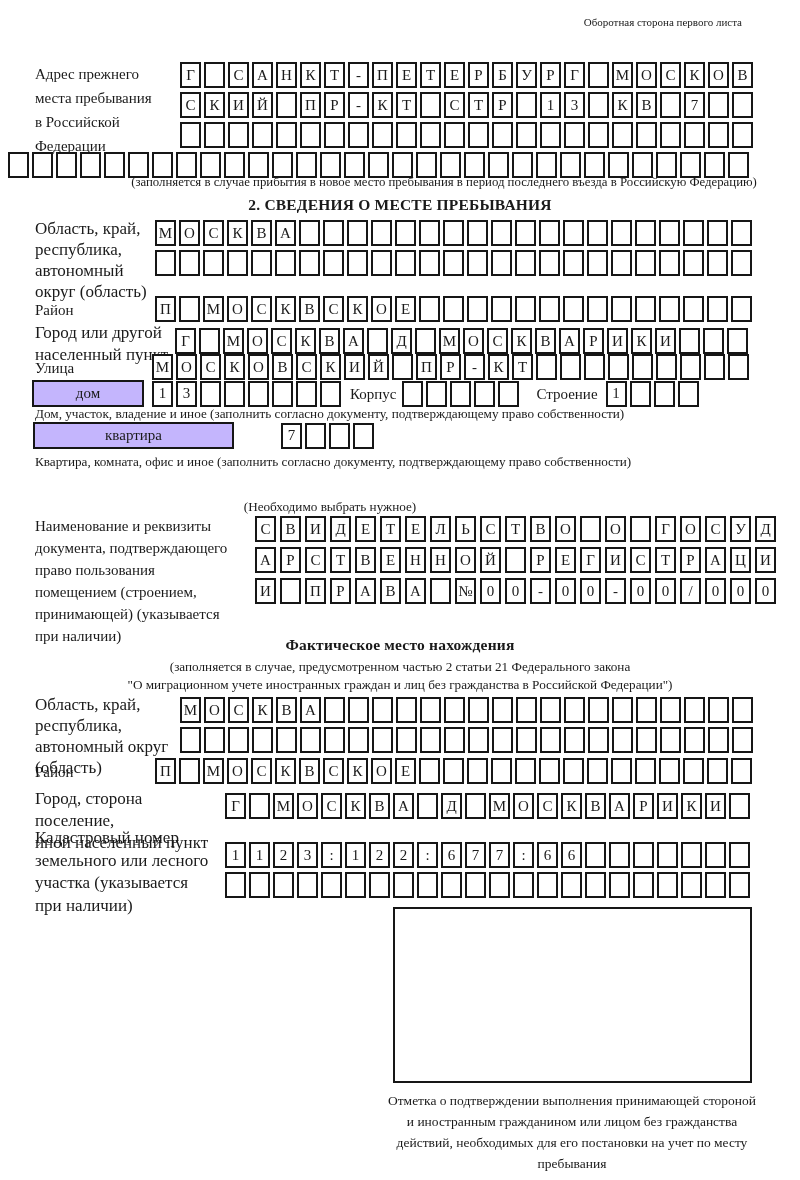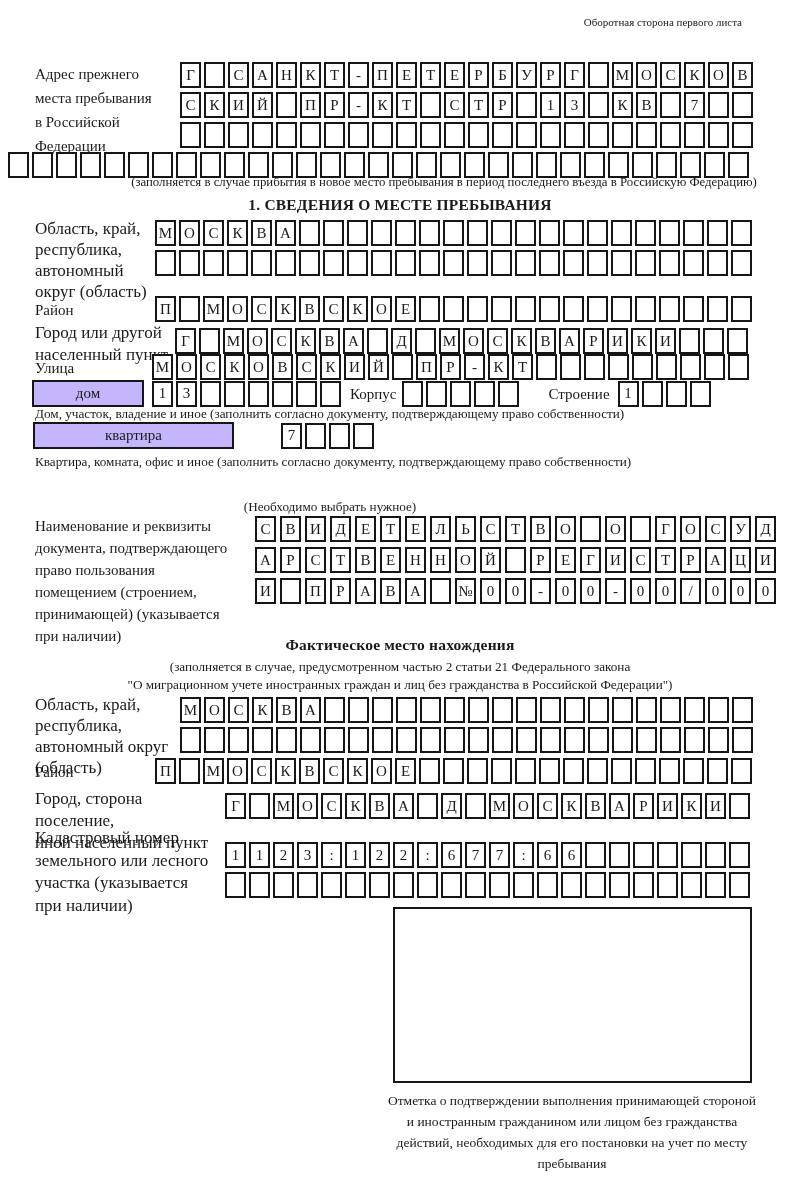--- a/index.html
+++ b/index.html
@@ -45,21 +45,21 @@
   .ray2-lbl{left:35px;top:298px;}
   .ray2-r{left:155px;top:296px;}
   .gor2-lbl{left:35px;top:322px;width:145px;line-height:22px;}
   .gor2-r{left:175px;top:328px;}
   .ul-lbl{left:35px;top:356px;}
   .ul-r{left:152px;top:354px;}
   .dom-row{left:32px;top:380px;display:flex;align-items:center;}
   .dom-box{width:112px;}
   .dom-cells{margin-left:8px;display:flex;}
   .korpus-lbl{margin-left:6px;margin-right:6px;}
-  .stroenie-lbl{margin-left:26px;margin-right:8px;}
+  .stroenie-lbl{margin-left:14px;margin-right:8px;}
   .dom-cap{left:35px;top:406px;}
   .kv-row{left:33px;top:422px;display:flex;align-items:center;gap:37px;}
   .kv-box{width:201px;}
   .kv-cells{margin-left:10px;display:flex;}
   .kv-cap{left:35px;top:454px;}
   .mesto-row{left:35px;top:470px;display:flex;align-items:center;}
   .mesto-note{left:120px;top:499px;width:420px;}
   .doc-lbl{left:35px;top:515px;width:220px;font-size:15px;line-height:22px;white-space:pre-line;}
   .doc-r1{left:255px;top:516px;}
   .doc-r2{left:255px;top:547px;}
@@ -205,21 +205,21 @@
       <div class="cell"></div>
       <div class="cell"></div>
       <div class="cell"></div>
       <div class="cell"></div>
       <div class="cell"></div>
       <div class="cell"></div>
       <div class="cell"></div>
     </div>
   <div class="pos cap center cap-addr">(заполняется в случае прибытия в новое место пребывания в период последнего въезда в Российскую Федерацию)</div>
 
-  <div class="pos sec-title center s2t">1. СВЕДЕНИЯ О МЕСТЕ ПРЕБЫВАНИЯ</div>
+  <div class="pos sec-title center s2t">2. СВЕДЕНИЯ О МЕСТЕ ПРЕБЫВАНИЯ</div>
 
   <div class="pos lbl-tight obl2-lbl">Область, край,
 республика,
 автономный
 округ (область)</div>
   <div class="pos cellrow obl2-r1">
       <div class="cell">М</div>
       <div class="cell">О</div>
       <div class="cell">С</div>
       <div class="cell">К</div>

